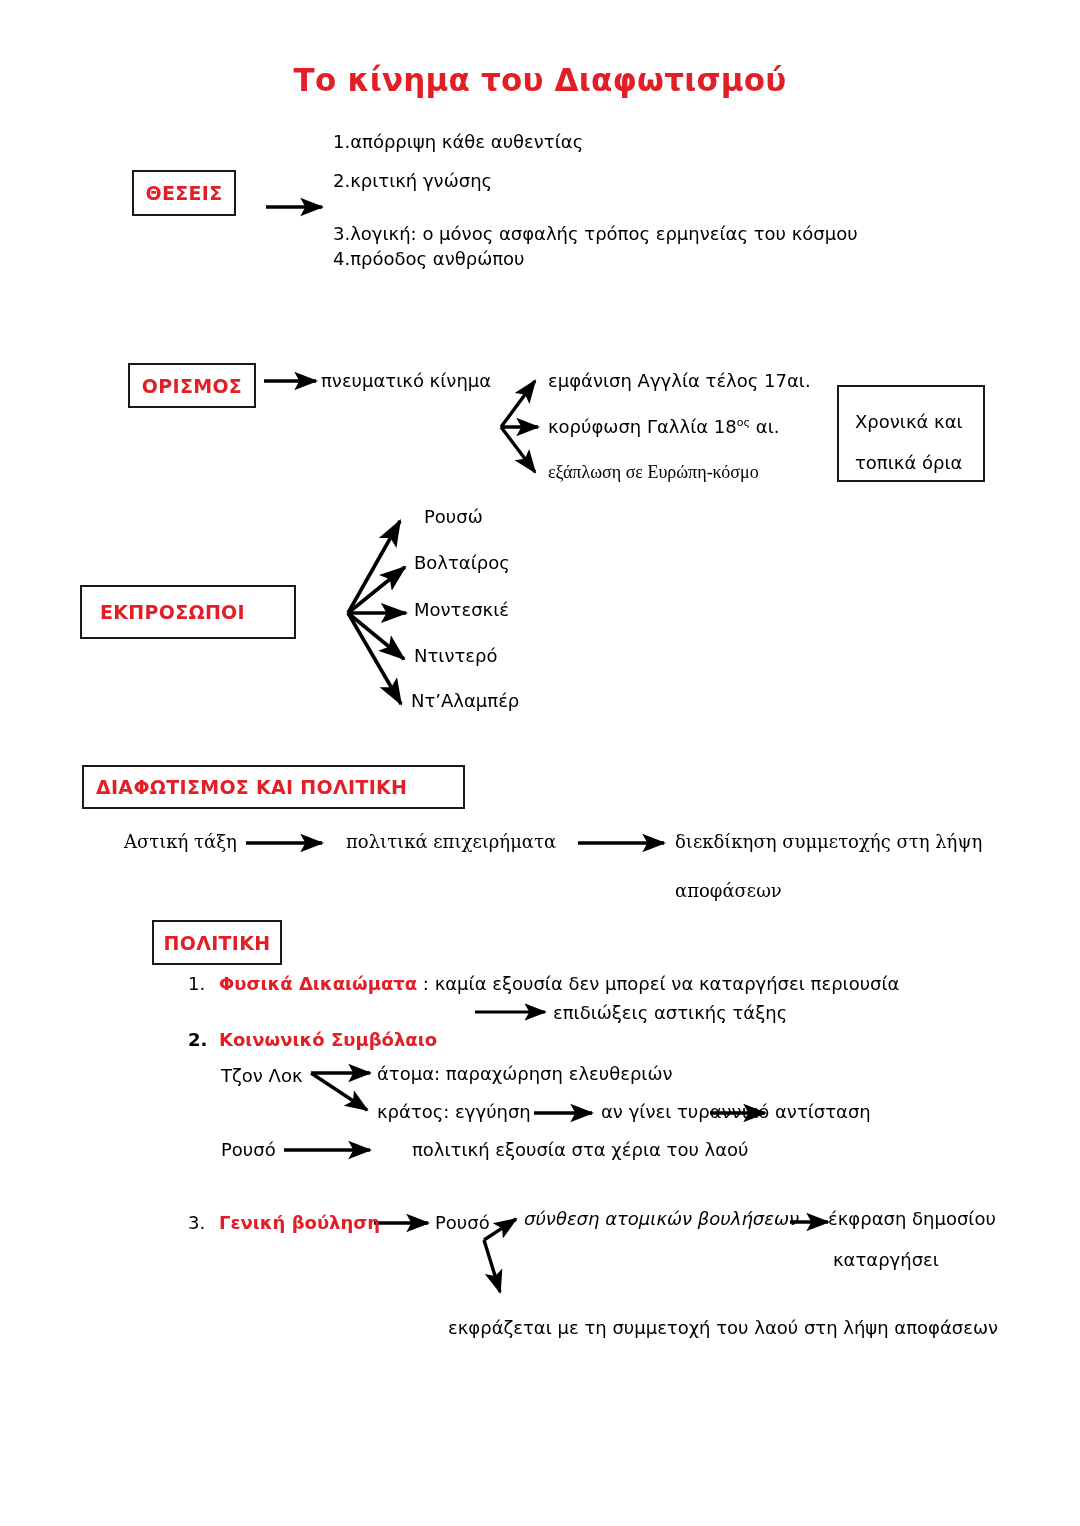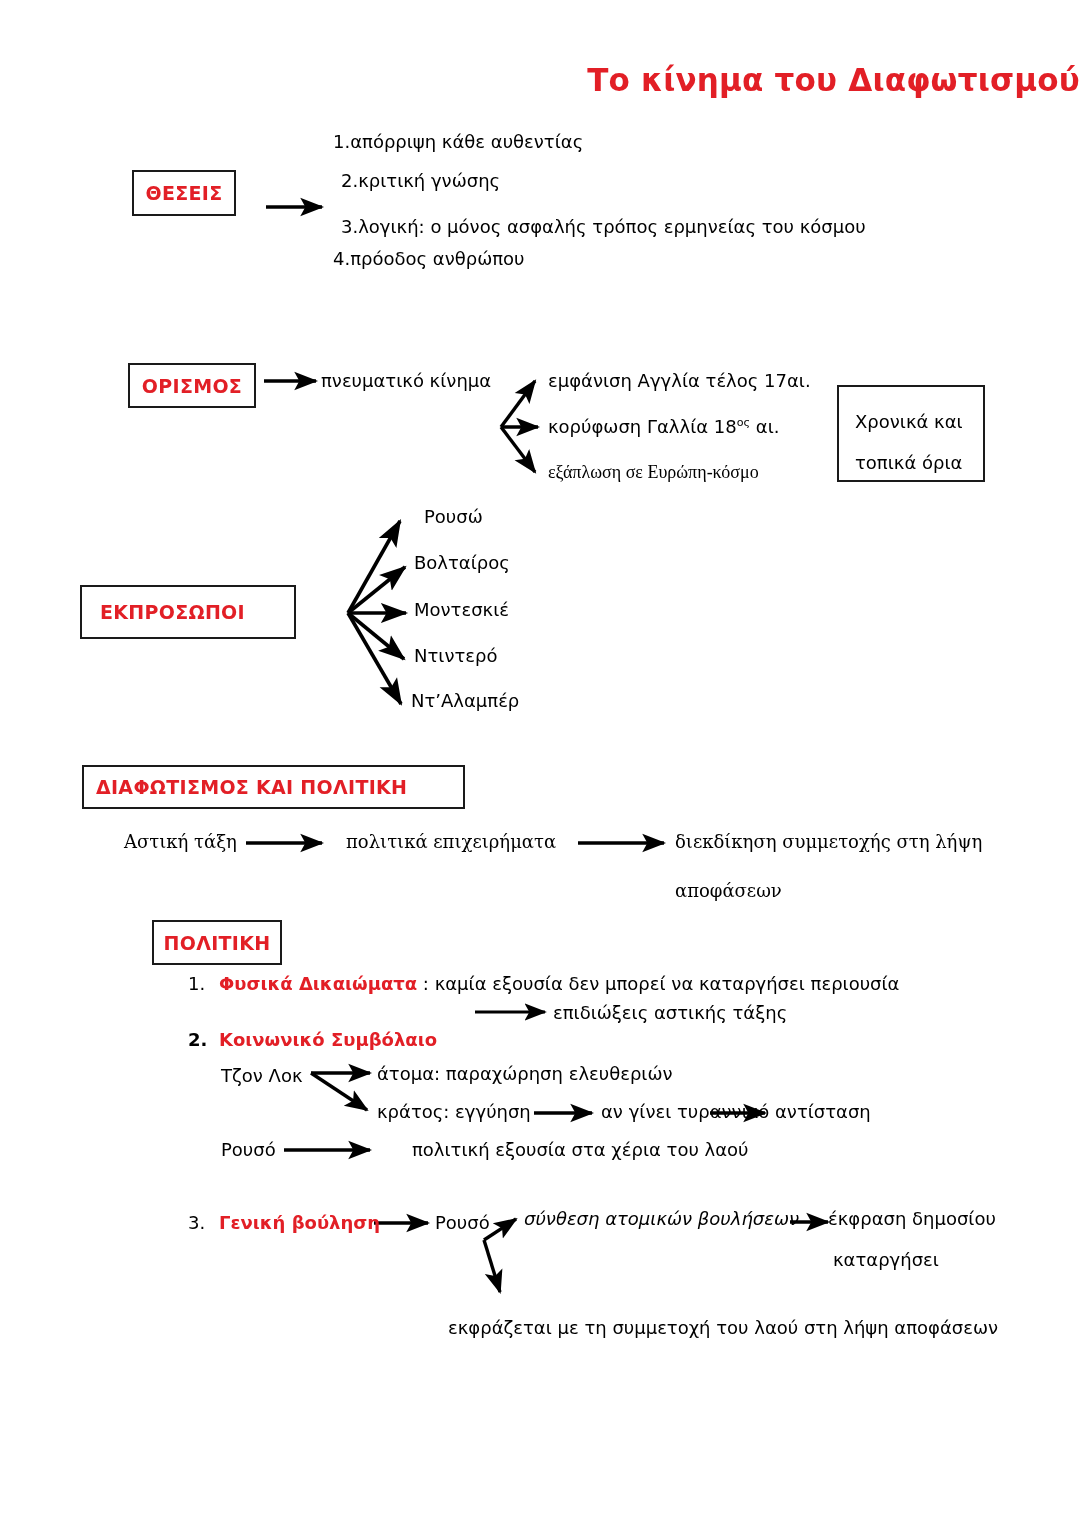--- a/index.html
+++ b/index.html
@@ -112,29 +112,29 @@
     <line x1="710" y1="1113" x2="765" y2="1113" stroke="#000" stroke-width="3.4" marker-end="url(#ah)"></line>
 
     <line x1="284" y1="1150" x2="370" y2="1150" stroke="#000" stroke-width="3.4" marker-end="url(#ah)"></line>
 
     <line x1="374" y1="1223" x2="428" y2="1223" stroke="#000" stroke-width="3.4" marker-end="url(#ah)"></line>
     <line x1="484" y1="1240" x2="516" y2="1219" stroke="#000" stroke-width="3.4" marker-end="url(#ah)"></line>
     <line x1="484" y1="1240" x2="500" y2="1292" stroke="#000" stroke-width="3.4" marker-end="url(#ah)"></line>
     <line x1="790" y1="1222" x2="828" y2="1222" stroke="#000" stroke-width="3.4" marker-end="url(#ah)"></line>
   </svg>
 
-  <div class="abs title" style="left:0; top:62px; width:1080px; text-align:right;">Το κίνημα του Διαφωτισμού</div>
+  <div class="abs title" style="left:0; top:62px; width:1080px; text-align:center;">Το κίνημα του Διαφωτισμού</div>
 
   <div class="abs hdr-box" style="left:132px; top:170px; width:104px; height:46px; justify-content:center;">
     <span class="lbl">ΘΕΣΕΙΣ</span>
   </div>
 
   <div class="abs txt" style="left:333px; top:131px;">1.απόρριψη κάθε αυθεντίας</div>
-  <div class="abs txt" style="left:333px; top:170px;margin-left:8px;">2.κριτική γνώσης</div>
-  <div class="abs txt" style="left:333px; top:216px;margin-left:8px;">3.λογική: ο μόνος ασφαλής τρόπος ερμηνείας του κόσμου</div>
+  <div class="abs txt" style="left:333px; top:170px;">2.κριτική γνώσης</div>
+  <div class="abs txt" style="left:333px; top:223px;">3.λογική: ο μόνος ασφαλής τρόπος ερμηνείας του κόσμου</div>
   <div class="abs txt" style="left:333px; top:248px;">4.πρόοδος ανθρώπου</div>
 
   <div class="abs hdr-box" style="left:128px; top:363px; width:128px; height:45px; justify-content:center;">
     <span class="lbl">ΟΡΙΣΜΟΣ</span>
   </div>
 
   <div class="abs txt" style="left:321px; top:370px;">πνευματικό κίνημα</div>
 
   <div class="abs txt" style="left:548px; top:370px;">εμφάνιση Αγγλία τέλος 17αι.</div>
 

